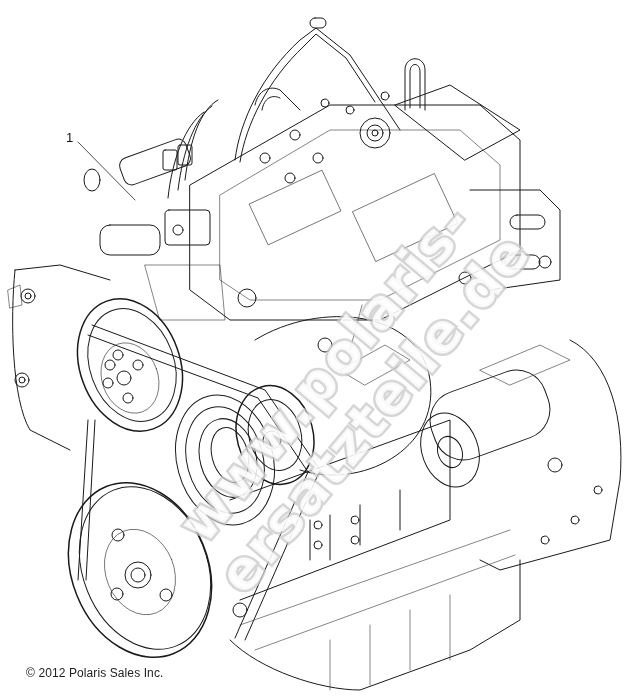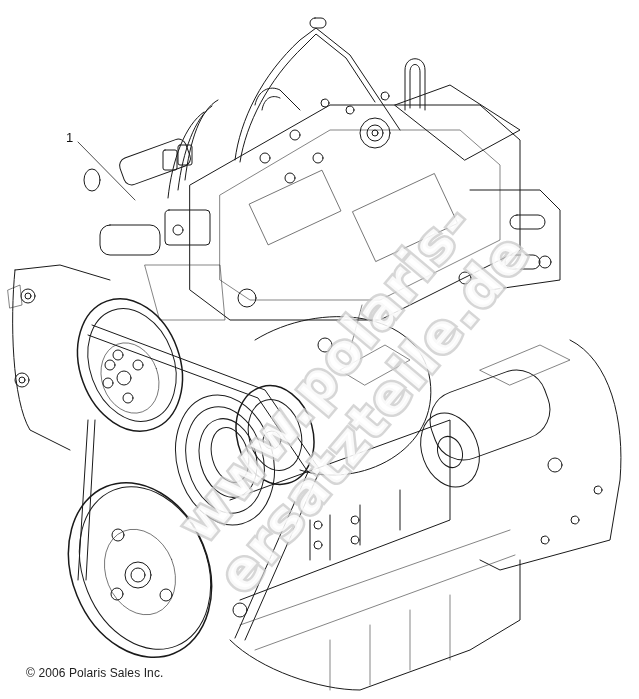--- a/index.html
+++ b/index.html
@@ -170,14 +170,14 @@
       <circle cx="355" cy="520" r="4"></circle>
         <circle cx="355" cy="540" r="4"></circle>
       <circle cx="240" cy="610" r="7"></circle>
     </g>
   </svg>
 
   <div class="watermark">www.polaris-ersatzteile.de</div>
   <div class="watermark-fill">www.polaris-ersatzteile.de</div>
 
   <div class="callout">1</div>
-  <div class="copyright">© 2006 Polaris Sales Inc.</div>
+  <div class="copyright">© 2012 Polaris Sales Inc.</div>
 </div>
 
 </body></html>

